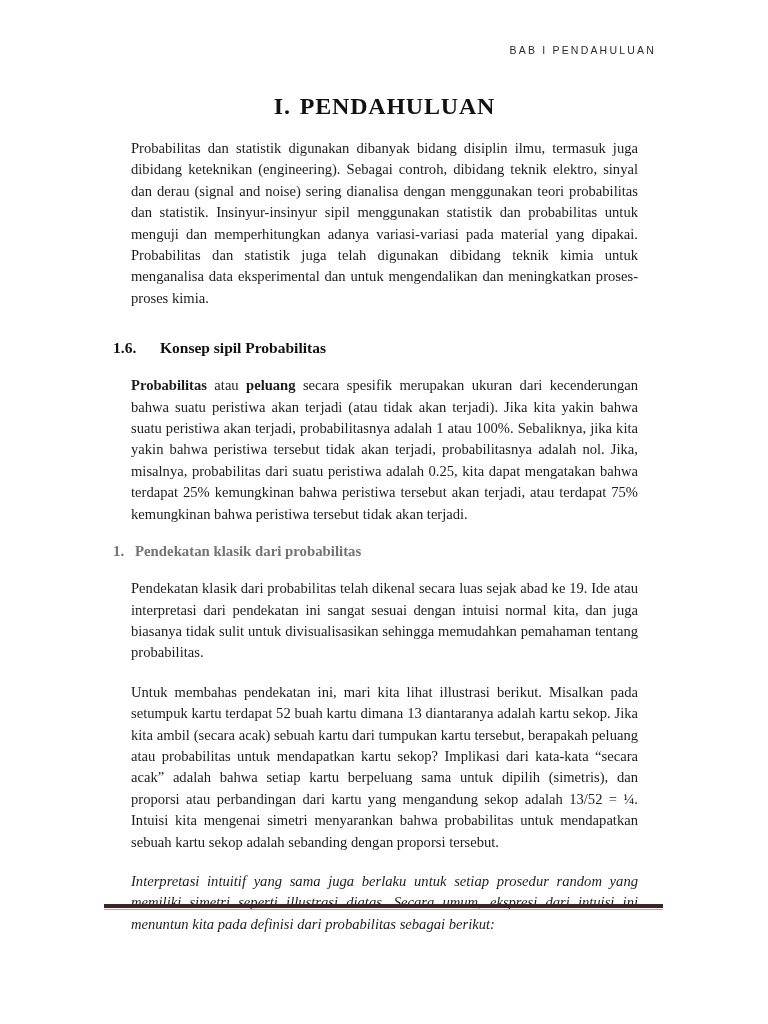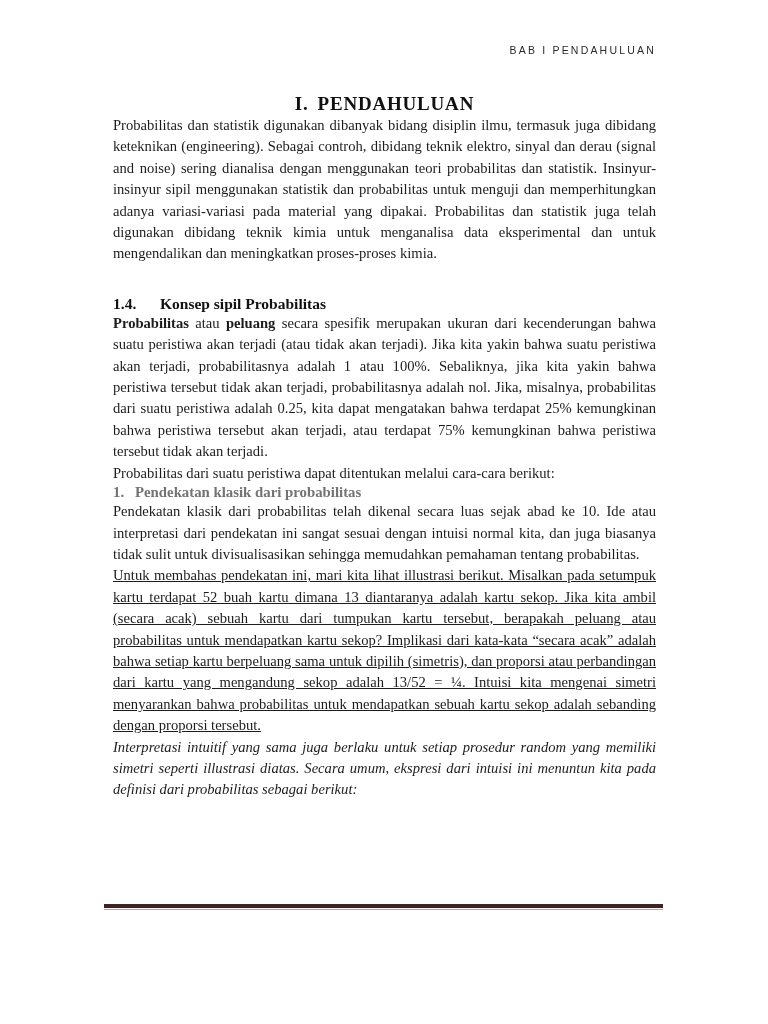--- a/index.html
+++ b/index.html
@@ -24,27 +24,27 @@
     font-family: "Liberation Sans", "DejaVu Sans", sans-serif;
     font-size: 10.5px;
     letter-spacing: 2.2px;
     color: #2a2a2a;
     white-space: nowrap;
   }
   .title {
     margin-top: 37px;
     text-align: center;
     font-weight: bold;
-    font-size: 19px;
+    font-size: 24px;
     letter-spacing: 0.8px;
     color: #111;
   }
   .title .title-number { margin-right: 9px; }
   p.body-par {
-    margin: 0;
+    margin: 18px;
     font-size: 14.6px;
     line-height: 21.4px;
     text-align: justify;
     color: #1c1c1c;
   }
   .mt-intro   { margin-top: 36px; }
   .section-heading {
     margin-top: 30px;
     font-weight: bold;
     font-size: 15.5px;
@@ -54,21 +54,21 @@
   .mt-konsep  { margin-top: 16px; font-family: Liberation Serif, serif; }
   .mt-lead    { margin-top: 12px; }
   .subheading {
     margin-top: 0;
     font-weight: bold;
     font-size: 14.8px;
     color: #737373;
   }
   .subheading .sub-num { display: inline-block; width: 22px; }
   .mt-klasik  { margin-top: 13px; }
-  .mt-kartu   { margin-top: 13px; text-decoration: underline; }
+  .mt-kartu   { margin-top: 13px; }
   .mt-interp  { margin-top: 13px; font-style: italic; }
   .footer {
     position: absolute;
     left: 104px;
     right: 105px;
     top: 904px;
   }
   .footer-rule-thick { height: 4px; background: #3b2424; }
   .footer-rule-thin  { height: 1px; background: #c79f9f; margin-top: 1px; }
   .footer-row {
@@ -100,32 +100,31 @@
 
     <div class="doc-header">BAB I PENDAHULUAN</div>
 
     <div class="title">
       <span class="title-number">I.</span><span>PENDAHULUAN</span>
     </div>
 
     <p class="body-par mt-intro">Probabilitas dan statistik digunakan dibanyak bidang disiplin ilmu, termasuk juga dibidang keteknikan (engineering). Sebagai controh, dibidang teknik elektro, sinyal dan derau (signal and noise) sering dianalisa dengan menggunakan teori probabilitas dan statistik. Insinyur-insinyur sipil menggunakan statistik dan probabilitas untuk menguji dan memperhitungkan adanya variasi-variasi pada material yang dipakai. Probabilitas dan statistik juga telah digunakan dibidang teknik kimia untuk menganalisa data eksperimental dan untuk mengendalikan dan meningkatkan proses-proses kimia.</p>
 
     <div class="section-heading">
-      <span class="sec-num">1.4.</span><span>Konsep sipil Probabilitas</span>
+      <span class="sec-num">1.6.</span><span>Konsep sipil Probabilitas</span>
     </div>
 
     <p class="body-par mt-konsep"><b>Probabilitas</b><span> atau </span><b>peluang</b><span> secara spesifik merupakan ukuran dari kecenderungan bahwa suatu peristiwa akan terjadi (atau tidak akan terjadi). Jika kita yakin bahwa suatu peristiwa akan terjadi, probabilitasnya adalah 1 atau 100%. Sebaliknya, jika kita yakin bahwa peristiwa tersebut tidak akan terjadi, probabilitasnya adalah nol. Jika, misalnya, probabilitas dari suatu peristiwa adalah 0.25, kita dapat mengatakan bahwa terdapat 25% kemungkinan bahwa peristiwa tersebut akan terjadi, atau terdapat 75% kemungkinan bahwa peristiwa tersebut tidak akan terjadi.</span></p>
 
-    <p class="body-par mt-lead">Probabilitas dari suatu peristiwa dapat ditentukan melalui cara-cara berikut:</p>
 
     <div class="subheading">
       <span class="sub-num">1.</span><span>Pendekatan klasik dari probabilitas</span>
     </div>
 
-    <p class="body-par mt-klasik">Pendekatan klasik dari probabilitas telah dikenal secara luas sejak abad ke 10. Ide atau interpretasi dari pendekatan ini sangat sesuai dengan intuisi normal kita, dan juga biasanya tidak sulit untuk divisualisasikan sehingga memudahkan pemahaman tentang probabilitas.</p>
+    <p class="body-par mt-klasik">Pendekatan klasik dari probabilitas telah dikenal secara luas sejak abad ke 19. Ide atau interpretasi dari pendekatan ini sangat sesuai dengan intuisi normal kita, dan juga biasanya tidak sulit untuk divisualisasikan sehingga memudahkan pemahaman tentang probabilitas.</p>
 
     <p class="body-par mt-kartu">Untuk membahas pendekatan ini, mari kita lihat illustrasi berikut. Misalkan pada setumpuk kartu terdapat 52 buah kartu dimana 13 diantaranya adalah kartu sekop. Jika kita ambil (secara acak) sebuah kartu dari tumpukan kartu tersebut, berapakah peluang atau probabilitas untuk mendapatkan kartu sekop? Implikasi dari kata-kata “secara acak” adalah bahwa setiap kartu berpeluang sama untuk dipilih (simetris), dan proporsi atau perbandingan dari kartu yang mengandung sekop adalah 13/52 = ¼. Intuisi kita mengenai simetri menyarankan bahwa probabilitas untuk mendapatkan sebuah kartu sekop adalah sebanding dengan proporsi tersebut.</p>
 
     <p class="body-par mt-interp">Interpretasi intuitif yang sama juga berlaku untuk setiap prosedur random yang memiliki simetri seperti illustrasi diatas. Secara umum, ekspresi dari intuisi ini menuntun kita pada definisi dari probabilitas sebagai berikut:</p>
 
   </div>
 
   <div class="footer">
     <div class="footer-rule-thick"></div>
     <div class="footer-rule-thin"></div>

